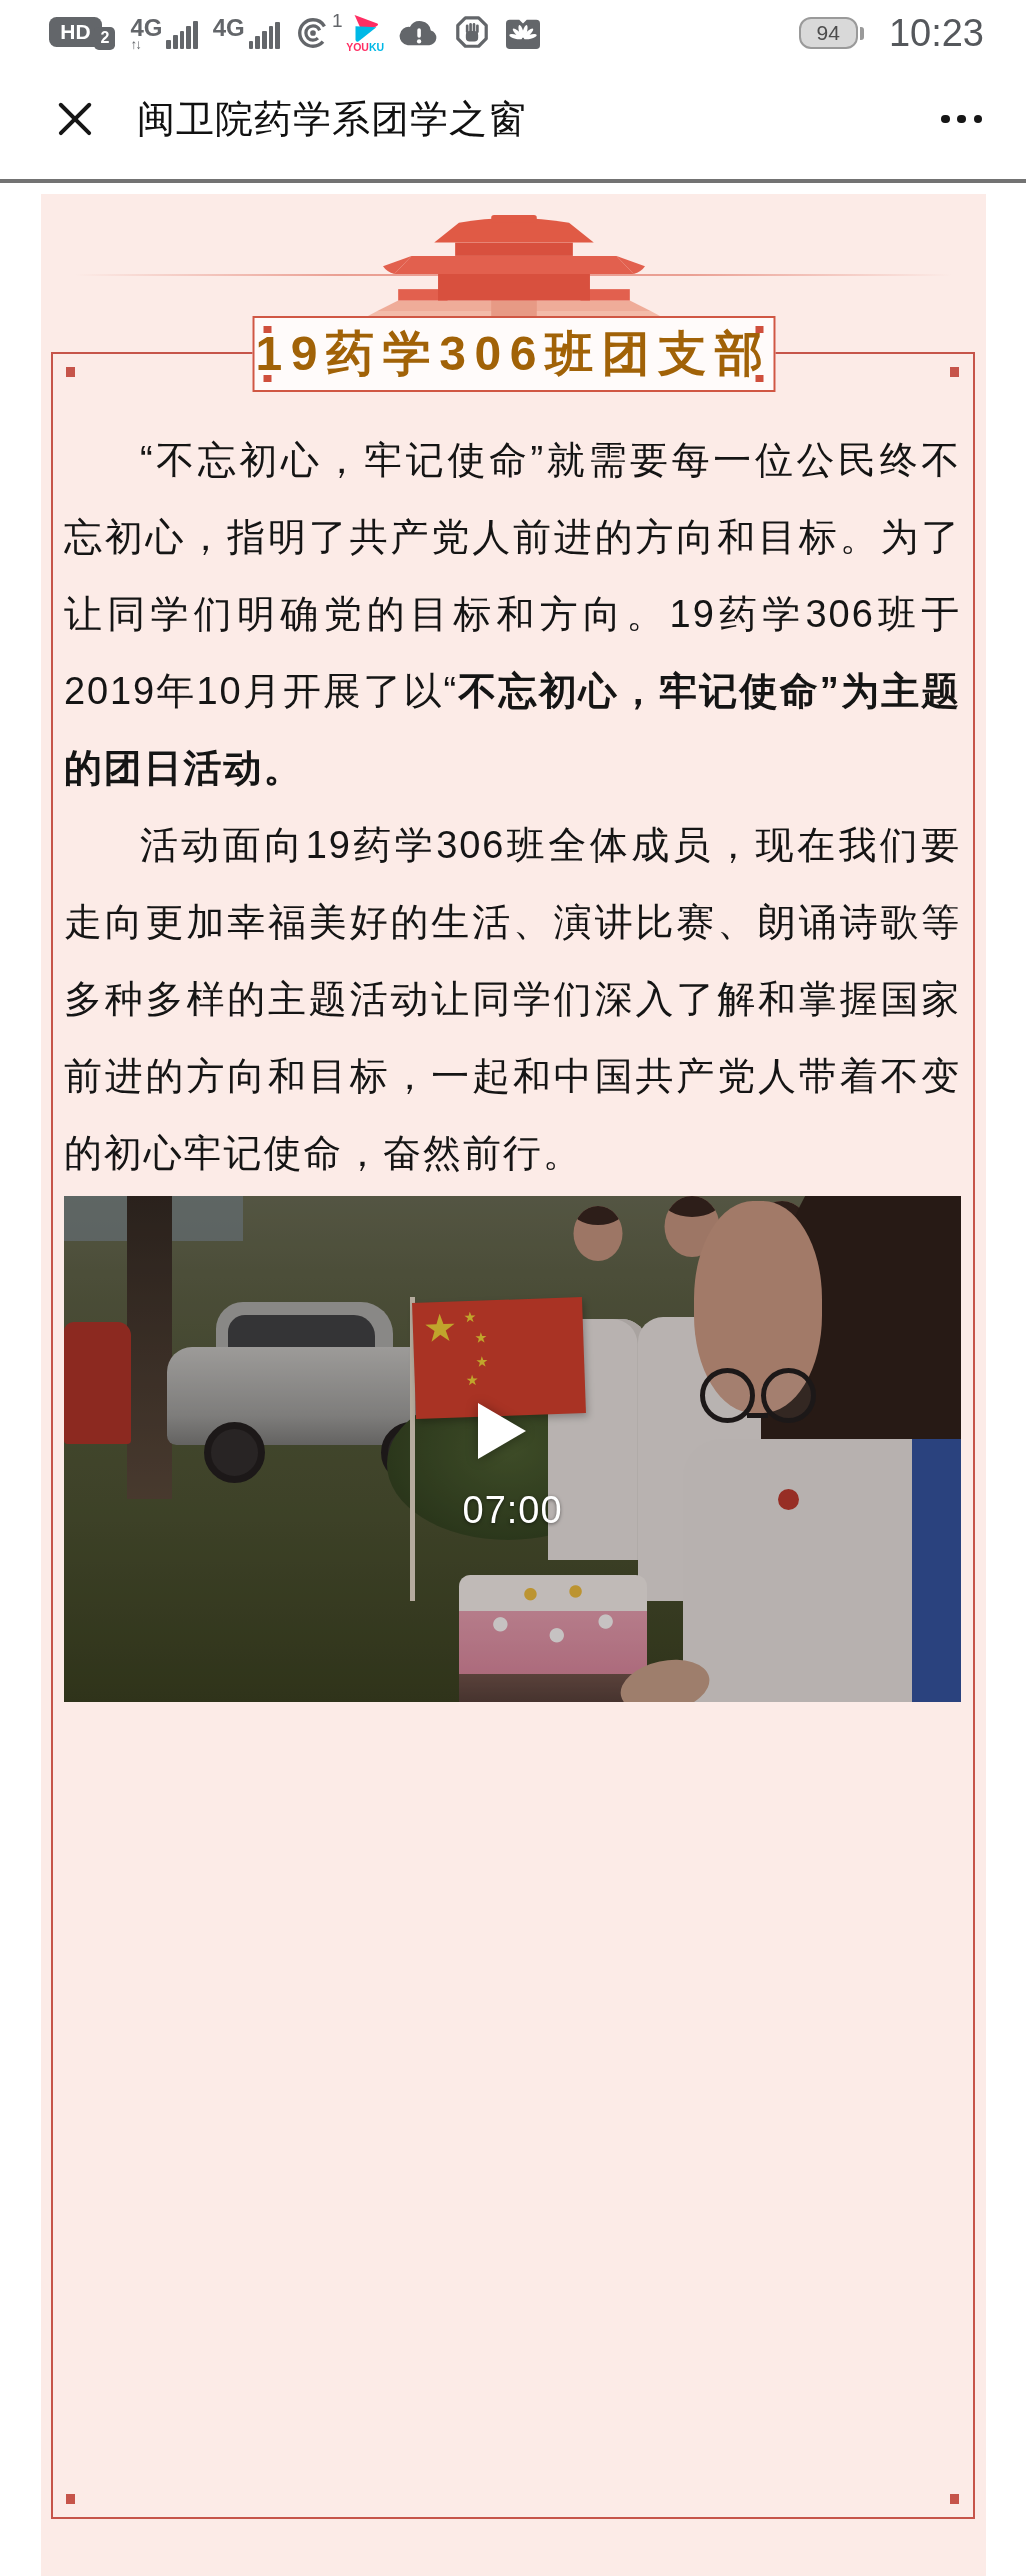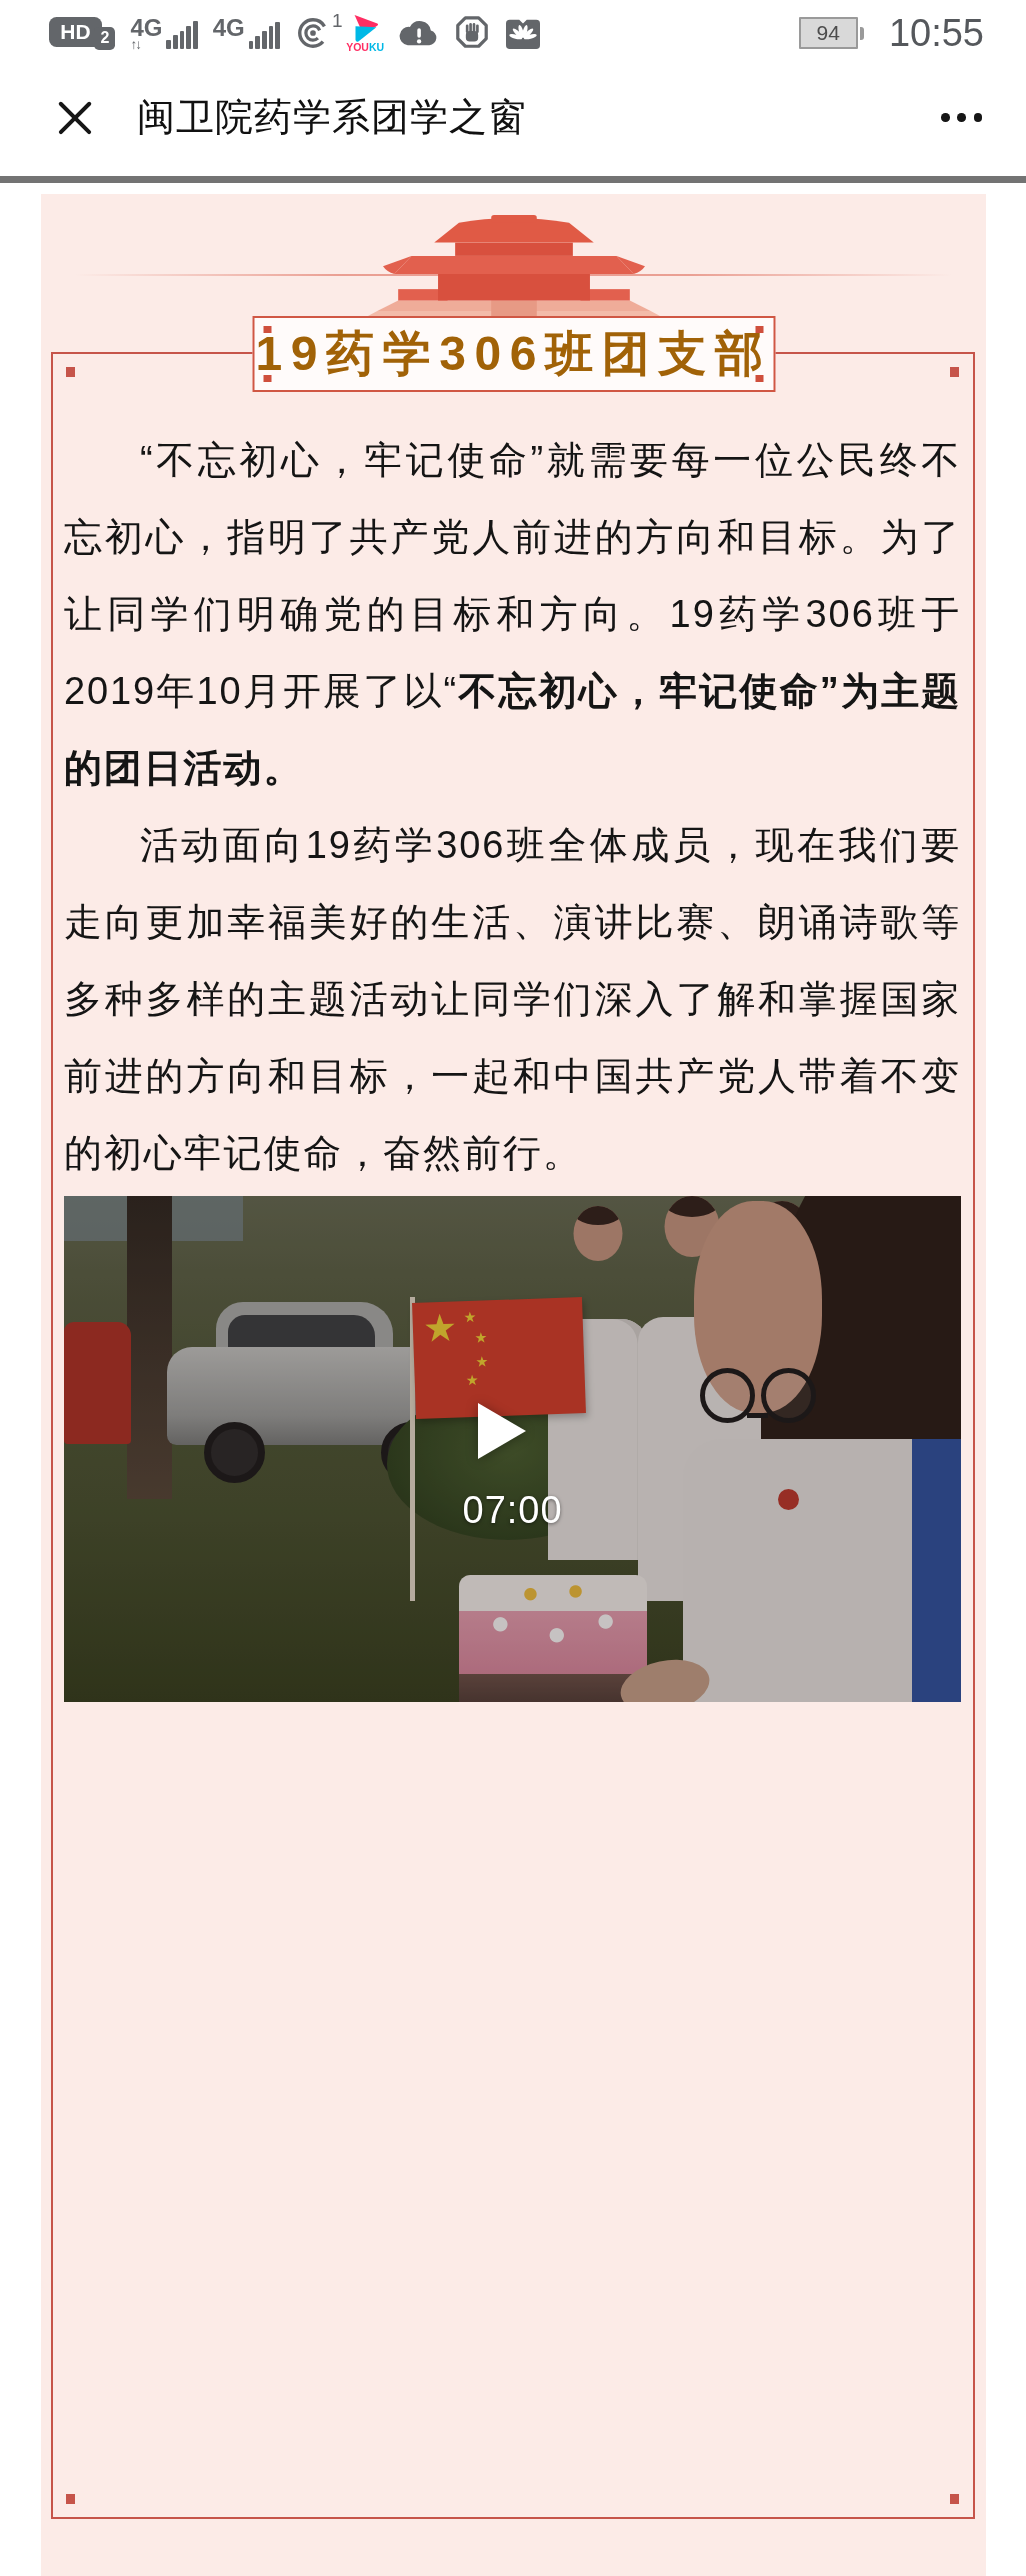--- a/index.html
+++ b/index.html
@@ -18,29 +18,29 @@
   .net-txt { font-size:24px; font-weight:bold; line-height:21px; }
   .net-arrows { font-size:13.3px; letter-spacing:-1.9px; display:block; line-height:11.4px; }
   .bars { display:flex; align-items:flex-end; gap:1.9px; height:32px; padding-top:3.8px; }
   .bars i { display:block; width:4.8px; background:#63666a; border-radius:1px; }
   .hotspot { position:relative; }
   .hotspot sup { position:absolute; top:-5.7px; right:-11.4px; font-size:19px; color:#63666a; }
   .youku { display:flex; flex-direction:column; align-items:center; line-height:9.5px; }
   .youku-txt { font-size:10.5px; font-weight:bold; letter-spacing:0; }
   .youku-txt .you { color:#ff2e63; } .youku-txt .ku { color:#00b8e6; }
   .spacer { flex:1; }
-  .battery { position:relative; width:59px; height:32px; border:2.9px solid #9a9a9a; border-radius:1px;
+  .battery { position:relative; width:59px; height:32px; border:2.9px solid #9a9a9a; border-radius:12px;
     background:#d9d9d9; display:flex; align-items:center; justify-content:center;
     font-size:21px; color:#4c4c4c; }
   .battery-nub { width:4.8px; height:13.3px; background:#9a9a9a; border-radius:0 2.9px 2.9px 0; margin-left:1.9px; }
   .clock { font-size:38px; color:#55585c; margin-left:9.5px; }
 
   
   .app-header { position:absolute; top:59px; left:0; right:0; height:124px; background:#fff;
-    display:flex; align-items:center; padding:0 42px 0 55px; border-bottom:7px solid #737373; }
+    display:flex; align-items:center; padding:0 42px 0 55px; border-bottom:4px solid #737373; }
   .x-icon { position:relative; width:40px; height:40px; }
   .x-icon::before,.x-icon::after { content:""; position:absolute; left:-1.9px; top:18px; width:44px; height:3.8px;
     background:#161616; border-radius:1.9px; }
   .x-icon::before { transform:rotate(45deg); } .x-icon::after { transform:rotate(-45deg); }
   .app-title { font-size:38px; color:#111; margin-left:42px; letter-spacing:1px; }
   .more-btn { margin-left:auto; display:flex; gap:7.6px; align-items:center; padding:9.5px 1.9px; }
   .more-btn i { width:8.6px; height:8.6px; border-radius:50%; background:#161616; display:block; }
 
   
   .article-panel { position:absolute; top:194px; left:41px; width:945px; bottom:0; background:#fcebe7; }
@@ -195,21 +195,21 @@
         </g>
       </svg>
     </div>
     <div class="spacer"></div>
     <div style="display:flex; align-items:center;">
       <div class="battery">
         <span>94</span>
       </div>
       <div class="battery-nub"></div>
     </div>
-    <div class="clock">10:55</div>
+    <div class="clock">10:23</div>
   </div>
 
   <div class="app-header">
     <div class="x-icon"></div>
     <div class="app-title">闽卫院药学系团学之窗</div>
     <div class="more-btn">
         <i></i>
         <i></i>
         <i></i>
       </div>

